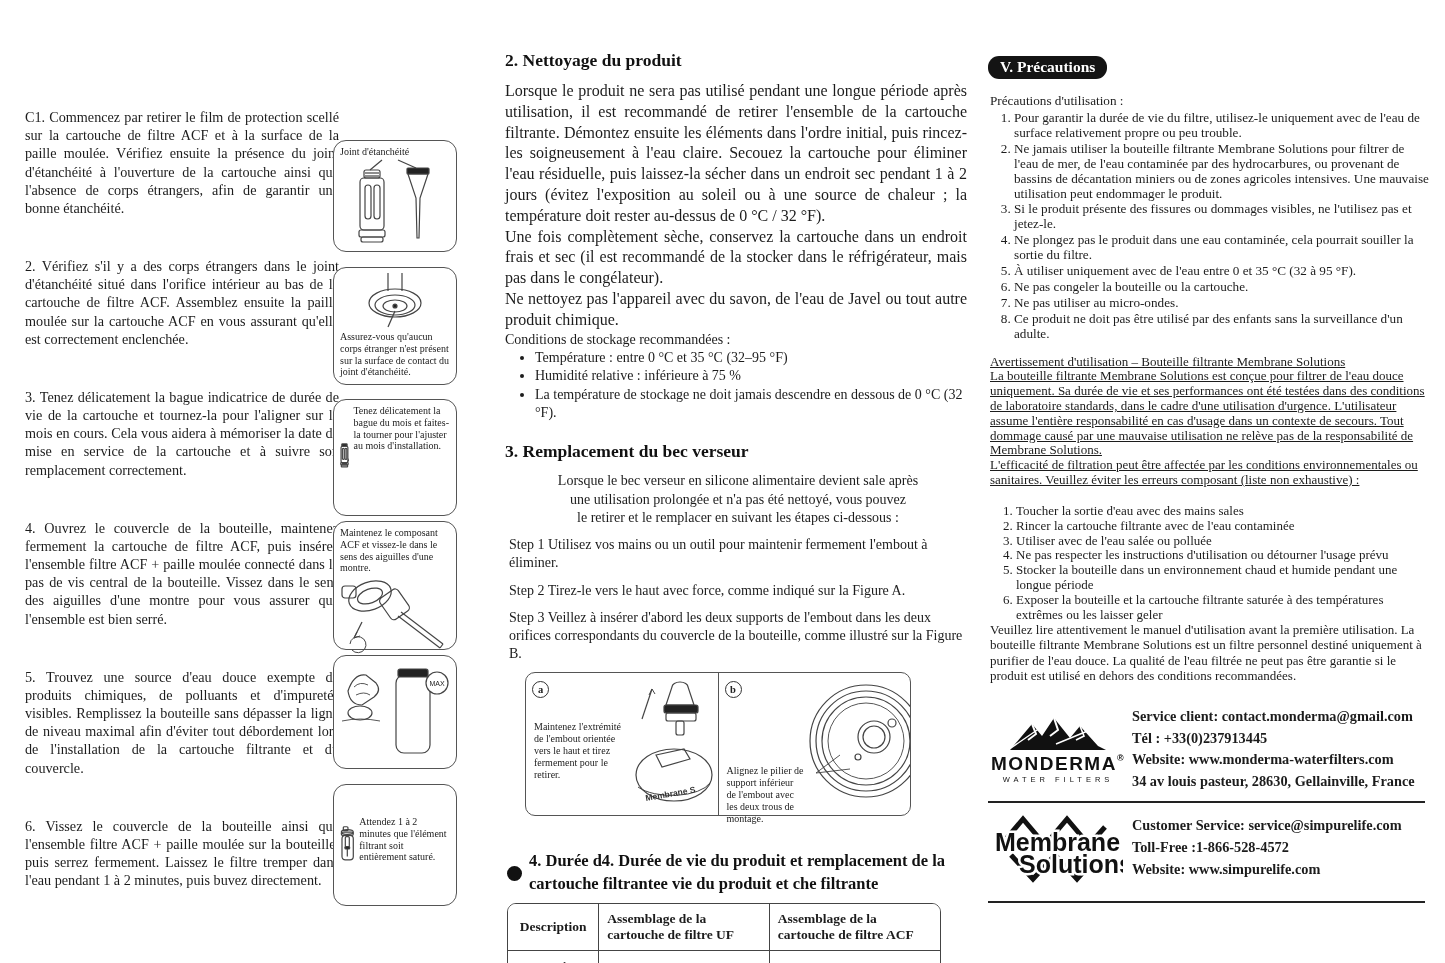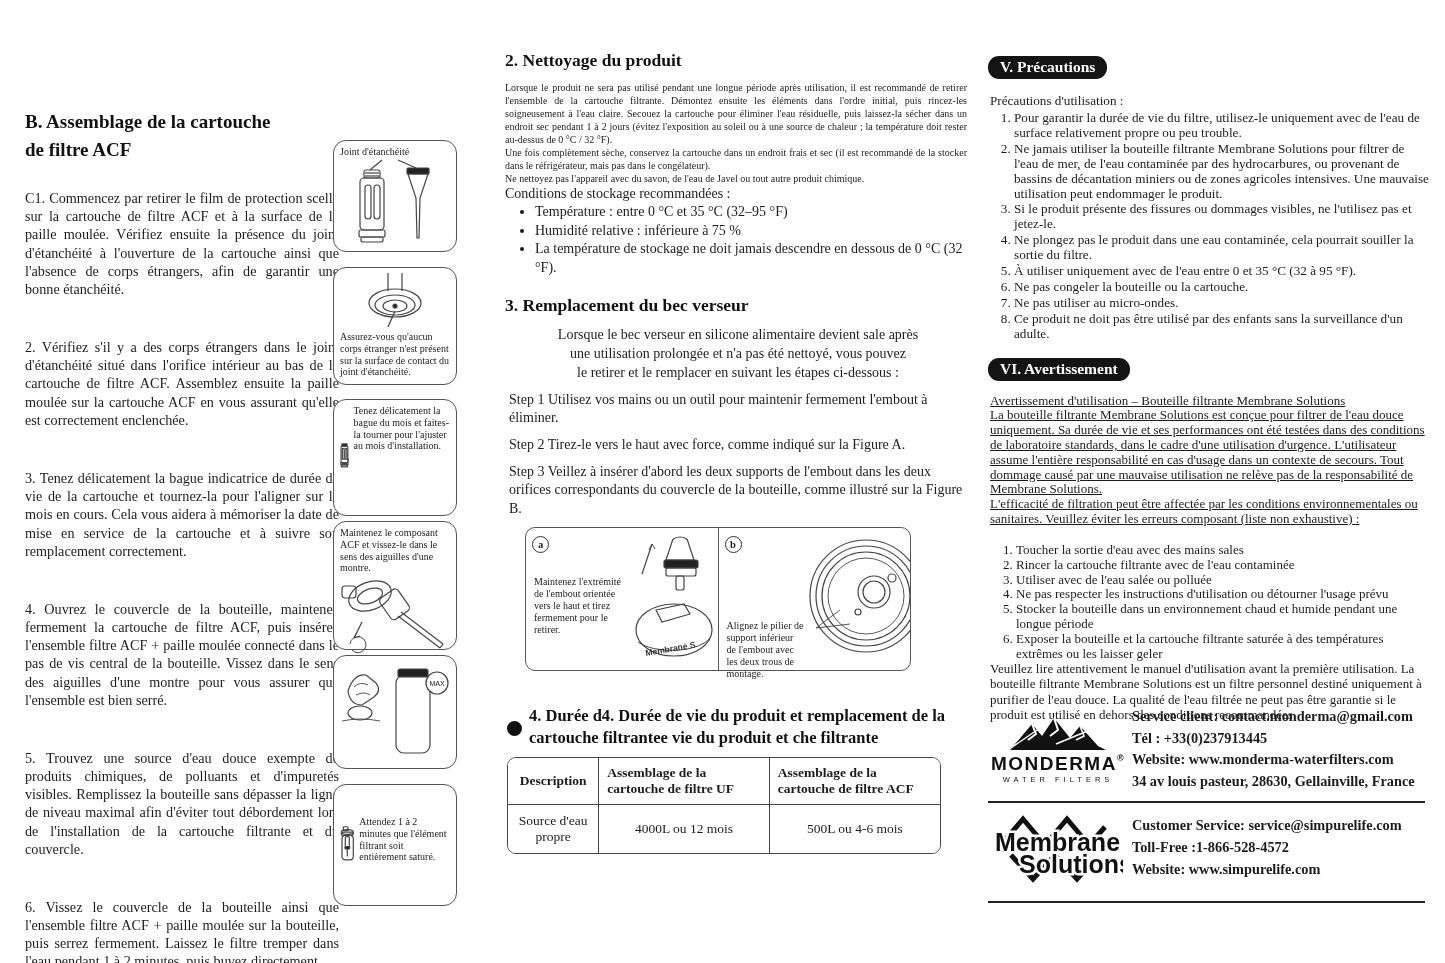--- a/index.html
+++ b/index.html
@@ -13,21 +13,21 @@
   
   .ibox{position:absolute;left:333px;width:124px;border:1.4px solid #555;border-radius:13px;
         background:#fff;box-sizing:border-box;padding:5px 6px;}
   .cap{font-size:10px;line-height:1.18;color:#222;}
   .cap-c{text-align:left;}
   svg.draw{display:block;}
   svg.draw *{vector-effect:non-scaling-stroke;}
   
   .col-mid{position:absolute;left:505px;top:50px;width:462px;}
   .col-mid h2{font-size:17.5px;margin:0 0 10px;font-weight:bold;color:#111;}
-  .col-mid p.body{font-size:10px;line-height:1.3;text-align:justify;margin:0;}
+  .col-mid p.body{font-size:16px;line-height:1.3;text-align:justify;margin:0;}
   .col-mid .storage{font-size:14px;line-height:1.3;margin:0;}
   ul.bullets{margin:0 0 0 14px;padding:0 0 0 16px;font-size:14px;line-height:1.32;}
   ul.bullets li{margin:0;}
   .s3-intro{font-size:14px;line-height:1.35;margin:0 0 8px 4px;text-align:center;}
   .step{font-size:14px;line-height:1.3;margin:0 0 9px 4px;}
   .figure{display:flex;width:386px;height:144px;margin:6px 0 0 20px;border:1.4px solid #555;
           border-radius:10px;box-sizing:border-box;}
   .fig-panel{flex:1;position:relative;padding:6px;}
   .fig-panel + .fig-panel{border-left:1.4px solid #555;}
   .fig-letter{display:inline-flex;align-items:center;justify-content:center;width:15px;height:15px;
@@ -69,22 +69,20 @@
   .monderma-reg{font-size:9px;vertical-align:top;}
   .monderma-sub{font-family:"Liberation Sans",sans-serif;font-size:7.5px;letter-spacing:4px;
       color:#111;margin-top:2px;}
 </style>
 </head>
 <body>
 
 <div class="page">
 
   <section class="col-left">
-    <h1 class="pre">B. Assemblage de la cartouche
-de filtre ACF</h1>
     <p>C1. Commencez par retirer le film de protection scellé sur la cartouche de filtre ACF et à la surface de la paille moulée. Vérifiez ensuite la présence du joint d'étanchéité à l'ouverture de la cartouche ainsi que l'absence de corps étrangers, afin de garantir une bonne étanchéité.</p>
     <p>2. Vérifiez s'il y a des corps étrangers dans le joint d'étanchéité situé dans l'orifice intérieur au bas de la cartouche de filtre ACF. Assemblez ensuite la paille moulée sur la cartouche ACF en vous assurant qu'elle est correctement enclenchée.</p>
     <p>3. Tenez délicatement la bague indicatrice de durée de vie de la cartouche et tournez-la pour l'aligner sur le mois en cours. Cela vous aidera à mémoriser la date de mise en service de la cartouche et à suivre son remplacement correctement.</p>
     <p>4. Ouvrez le couvercle de la bouteille, maintenez fermement la cartouche de filtre ACF, puis insérez l'ensemble filtre ACF + paille moulée connecté dans le pas de vis central de la bouteille. Vissez dans le sens des aiguilles d'une montre pour vous assurer que l'ensemble est bien serré.</p>
     <p>5. Trouvez une source d'eau douce exempte de produits chimiques, de polluants et d'impuretés visibles. Remplissez la bouteille sans dépasser la ligne de niveau maximal afin d'éviter tout débordement lors de l'installation de la cartouche filtrante et du couvercle.</p>
     <p>6. Vissez le couvercle de la bouteille ainsi que l'ensemble filtre ACF + paille moulée sur la bouteille, puis serrez fermement. Laissez le filtre tremper dans l'eau pendant 1 à 2 minutes, puis buvez directement.</p>
   </section>
 
   <div class="ibox" style="top:140px;height:112px;">
     <div class="cap cap-c">Joint d'étanchéité</div>
@@ -279,23 +277,20 @@
       <li>Pour garantir la durée de vie du filtre, utilisez-le uniquement avec de l'eau de surface relativement propre ou peu trouble.</li>
       <li>Ne jamais utiliser la bouteille filtrante Membrane Solutions pour filtrer de l'eau de mer, de l'eau contaminée par des hydrocarbures, ou provenant de bassins de décantation miniers ou de zones agricoles intensives. Une mauvaise utilisation peut endommager le produit.</li>
       <li>Si le produit présente des fissures ou dommages visibles, ne l'utilisez pas et jetez-le.</li>
       <li>Ne plongez pas le produit dans une eau contaminée, cela pourrait souiller la sortie du filtre.</li>
       <li>À utiliser uniquement avec de l'eau entre 0 et 35 °C (32 à 95 °F).</li>
       <li>Ne pas congeler la bouteille ou la cartouche.</li>
       <li>Ne pas utiliser au micro-ondes.</li>
       <li>Ce produit ne doit pas être utilisé par des enfants sans la surveillance d'un adulte.</li>
     </ol>
 
-    <div style="margin-top:16px;">
-      <span class="badge">VI. Avertissement</span>
-    </div>
     <div class="warn-block">
       <p>Avertissement d'utilisation – Bouteille filtrante Membrane Solutions</p>
       <p>La bouteille filtrante Membrane Solutions est conçue pour filtrer de l'eau douce uniquement. Sa durée de vie et ses performances ont été testées dans des conditions de laboratoire standards, dans le cadre d'une utilisation d'urgence. L'utilisateur assume l'entière responsabilité en cas d'usage dans un contexte de secours. Tout dommage causé par une mauvaise utilisation ne relève pas de la responsabilité de Membrane Solutions.</p>
       <p>L'efficacité de filtration peut être affectée par les conditions environnementales ou sanitaires. Veuillez éviter les erreurs composant (liste non exhaustive) :</p>
     </div>
     <ol class="warnlist">
       <li>Toucher la sortie d'eau avec des mains sales</li>
       <li>Rincer la cartouche filtrante avec de l'eau contaminée</li>
       <li>Utiliser avec de l'eau salée ou polluée</li>
       <li>Ne pas respecter les instructions d'utilisation ou détourner l'usage prévu</li>

